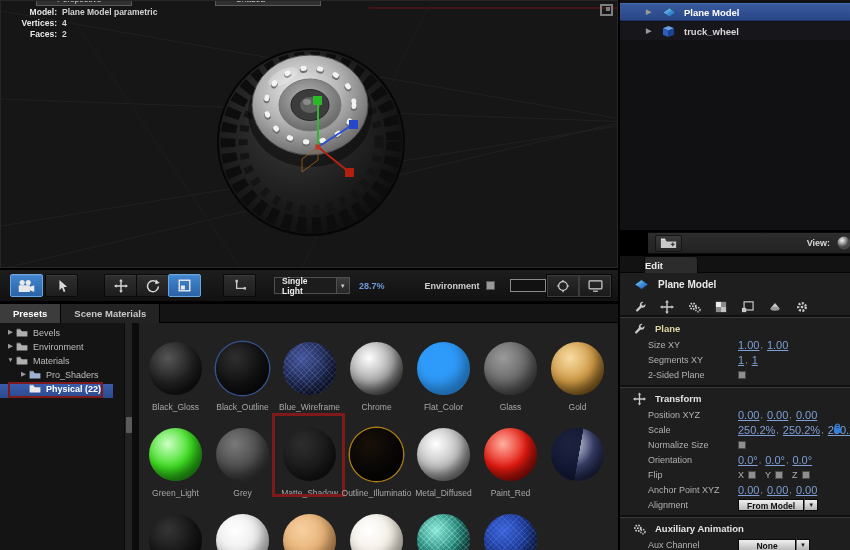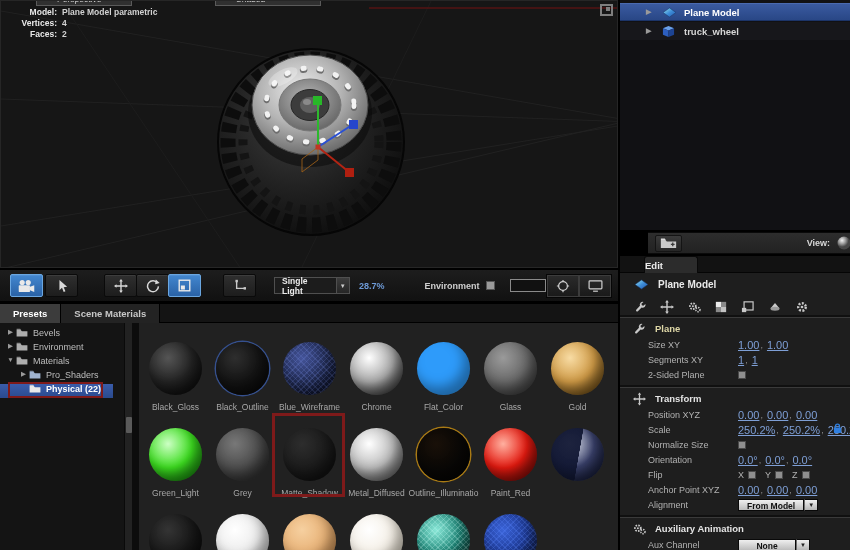--- a/index.html
+++ b/index.html
@@ -593,28 +593,28 @@
       <div class="mat-cell">
         <div class="sphere" style="background-image: radial-gradient(circle at 36% 30%, rgb(120, 120, 120) 0%, rgb(78, 78, 78) 48%, rgb(44, 44, 44) 84%); box-shadow: rgba(0, 0, 0, 0.35) -6px -8px 12px inset;"></div>
         <div class="mat-label">Grey</div>
       </div>
       <div class="mat-cell">
         <div class="sphere" style="background-image: radial-gradient(circle at 36% 30%, rgb(45, 45, 45) 0%, rgb(28, 28, 28) 48%, rgb(15, 15, 15) 84%); box-shadow: rgba(0, 0, 0, 0.35) -6px -8px 12px inset;"></div>
         <div class="mat-label">Matte_Shadow</div>
         <div class="mat-anno"></div>
       </div>
       <div class="mat-cell">
+        <div class="sphere" style="background-image: radial-gradient(circle at 36% 30%, rgb(25, 16, 8) 0%, rgb(10, 8, 6) 48%, rgb(4, 4, 4) 84%); box-shadow: rgb(169, 122, 20) 0px 0px 0px 1.5px, rgba(0, 0, 0, 0.35) -6px -8px 12px inset;"></div>
+        <div class="mat-label">Outline_Illuminatio</div>
+      </div>
+      <div class="mat-cell">
         <div class="sphere" style="background-image: radial-gradient(circle at 36% 30%, rgb(255, 255, 255) 0%, rgb(189, 189, 189) 48%, rgb(94, 94, 94) 84%); box-shadow: rgba(0, 0, 0, 0.35) -6px -8px 12px inset;"></div>
         <div class="mat-label">Metal_Diffused</div>
       </div>
       <div class="mat-cell">
-        <div class="sphere" style="background-image: radial-gradient(circle at 36% 30%, rgb(25, 16, 8) 0%, rgb(10, 8, 6) 48%, rgb(4, 4, 4) 84%); box-shadow: rgb(169, 122, 20) 0px 0px 0px 1.5px, rgba(0, 0, 0, 0.35) -6px -8px 12px inset;"></div>
-        <div class="mat-label">Outline_Illuminatio</div>
-      </div>
-      <div class="mat-cell">
         <div class="sphere" style="background-image: radial-gradient(circle at 36% 30%, rgb(255, 176, 160) 0%, rgb(228, 26, 16) 48%, rgb(126, 10, 6) 84%); box-shadow: rgba(0, 0, 0, 0.35) -6px -8px 12px inset;"></div>
         <div class="mat-label">Paint_Red</div>
       </div>
       <div class="mat-cell">
         <div class="sphere" style="background-image: linear-gradient(100deg, rgba(18, 24, 52, 0.95) 0px, rgba(18, 24, 52, 0.95) 52%, rgba(18, 24, 52, 0) 52.5%), radial-gradient(circle at 36% 30%, rgb(232, 236, 244) 0%, rgb(57, 64, 106) 48%, rgb(20, 26, 54) 84%); box-shadow: rgba(0, 0, 0, 0.35) -6px -8px 12px inset;"></div>
         <div class="mat-label"></div>
       </div>
       <div class="mat-cell">
         <div class="sphere" style="background-image: radial-gradient(circle at 36% 30%, rgb(52, 52, 52) 0%, rgb(25, 25, 25) 48%, rgb(10, 10, 10) 84%); box-shadow: rgba(0, 0, 0, 0.35) -6px -8px 12px inset;"></div>
         <div class="mat-label"></div>

